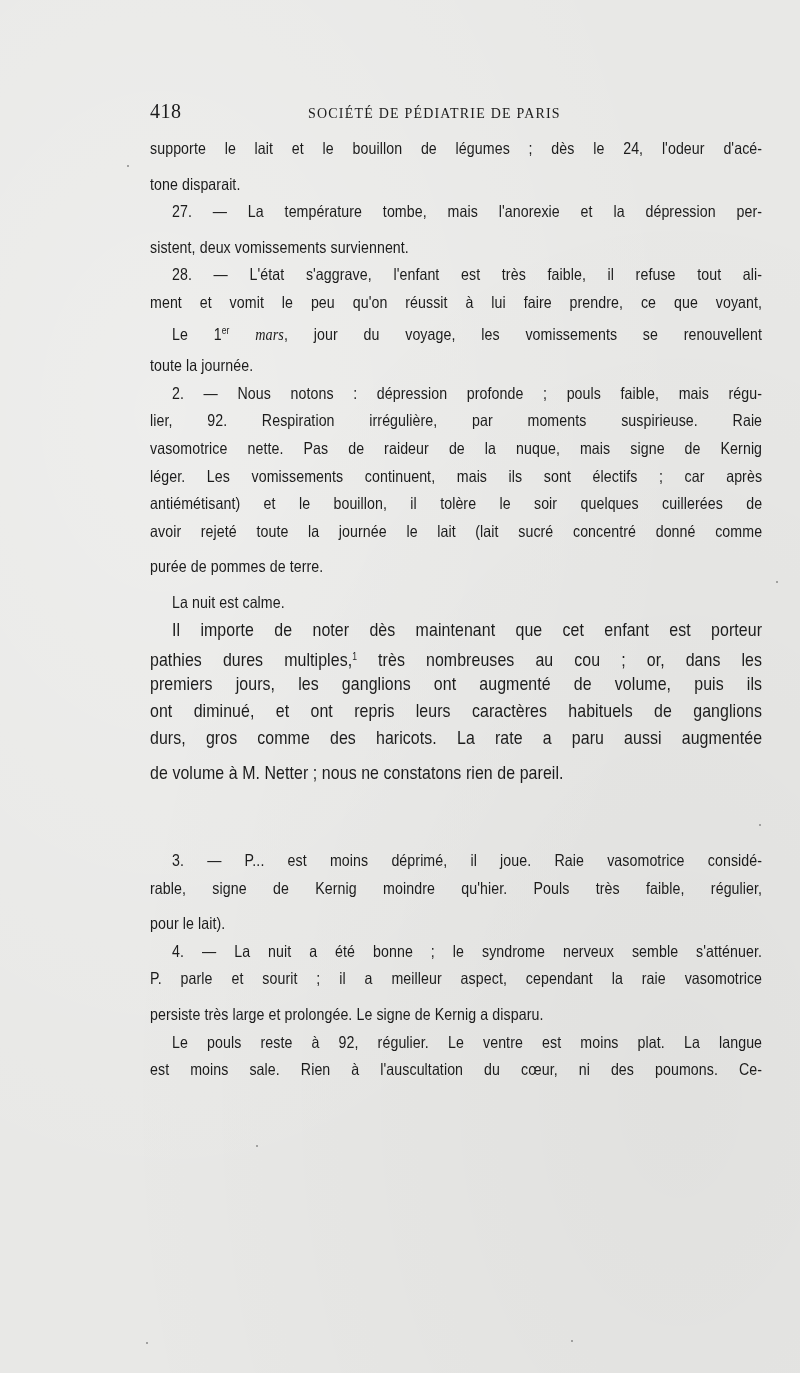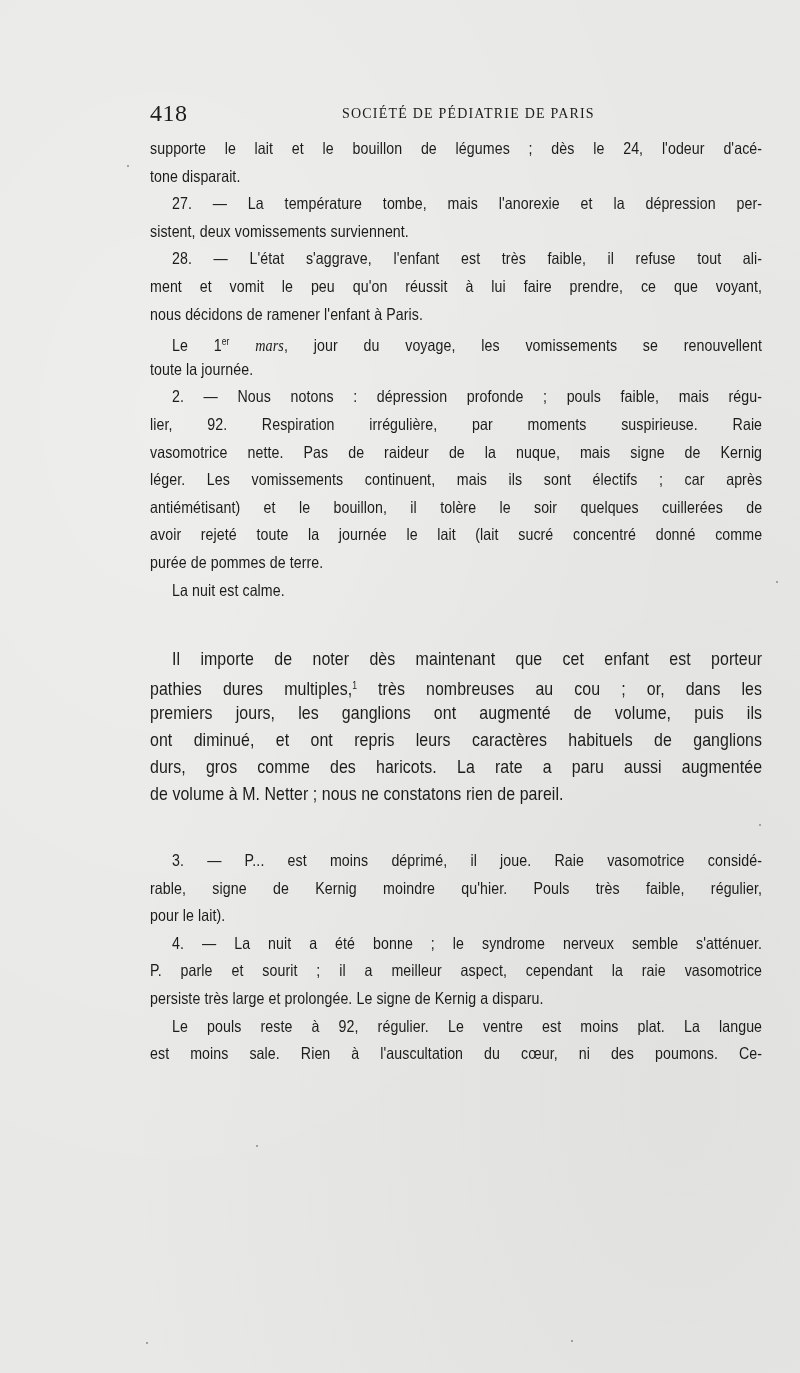--- a/index.html
+++ b/index.html
@@ -28,31 +28,30 @@
       position: absolute;
       top: 100px;
       left: 150px;
       width: 612px;
       height: 26px;
     }
     .page-number {
       position: absolute;
       left: 0;
       top: 0;
-      font-size: 24px;
+      font-size: 20px;
       letter-spacing: 0.5px;
     }
     .running-title {
       position: absolute;
       left: 158px;
       top: 6px;
       font-size: 14px;
       letter-spacing: 1.2px;
       font-family: "Liberation Serif", "DejaVu Serif", serif;
-      margin-left: 34px;
     }
     .block {
       position: absolute;
       left: 150px;
       width: 612px;
     }
     .line {
       display: block;
       width: 612px;
       height: 27.6px;
@@ -60,27 +59,28 @@
       font-size: 16.5px;
       text-align: justify;
       text-align-last: justify;
       white-space: nowrap;
       overflow: visible;
       font-family: "Liberation Sans Narrow", "Liberation Sans", "DejaVu Sans", sans-serif;
       letter-spacing: 0.1px;
     }
     .line.last {
       text-align-last: left;
+      margin-top: 8px;
     }
     .line.indent {
       padding-left: 22px;
       width: 590px;
     }
     .block-a { top: 135px; }
-    .block-b { top: 645px; }
+    .block-b { top: 616px; }
     .block-c { top: 847px; }
     .block-b .line {
       font-size: 18.5px;
       height: 27px;
       line-height: 27px;
     }
     .txt {
       display: inline-block;
       transform: scaleX(0.86);
       transform-origin: left center;
@@ -116,21 +116,20 @@
     <span class="running-title">SOCIÉTÉ DE PÉDIATRIE DE PARIS</span>
   </div>
 
   <div class="block block-a">
     <span class="line"><span class="txt">supporte le lait et le bouillon de légumes ; dès le 24, l'odeur d'acé-</span></span>
     <span class="line last"><span class="txt">tone disparait.</span></span>
     <span class="line indent"><span class="txt">27. — La température tombe, mais l'anorexie et la dépression per-</span></span>
     <span class="line last"><span class="txt">sistent, deux vomissements surviennent.</span></span>
     <span class="line indent"><span class="txt">28. — L'état s'aggrave, l'enfant est très faible, il refuse tout ali-</span></span>
     <span class="line"><span class="txt">ment et vomit le peu qu'on réussit à lui faire prendre, ce que voyant,</span></span>
-    <span class="line last"><span class="txt">nous décidons de ramener l'enfant à Paris.</span></span>
     <span class="line indent"><span class="txt"><span>Le 1</span><span class="sup">er</span> <span class="italic">mars</span><span>, jour du voyage, les vomissements se renouvellent</span></span></span>
     <span class="line last"><span class="txt">toute la journée.</span></span>
     <span class="line indent"><span class="txt">2. — Nous notons : dépression profonde ; pouls faible, mais régu-</span></span>
     <span class="line"><span class="txt">lier, 92. Respiration irrégulière, par moments suspirieuse. Raie</span></span>
     <span class="line"><span class="txt">vasomotrice nette. Pas de raideur de la nuque, mais signe de Kernig</span></span>
     <span class="line"><span class="txt">léger. Les vomissements continuent, mais ils sont électifs ; car après</span></span>
     <span class="line"><span class="txt">antiémétisant) et le bouillon, il tolère le soir quelques cuillerées de</span></span>
     <span class="line"><span class="txt">avoir rejeté toute la journée le lait (lait sucré concentré donné comme</span></span>
     <span class="line last"><span class="txt">purée de pommes de terre.</span></span>
     <span class="line indent last"><span class="txt">La nuit est calme.</span></span>

